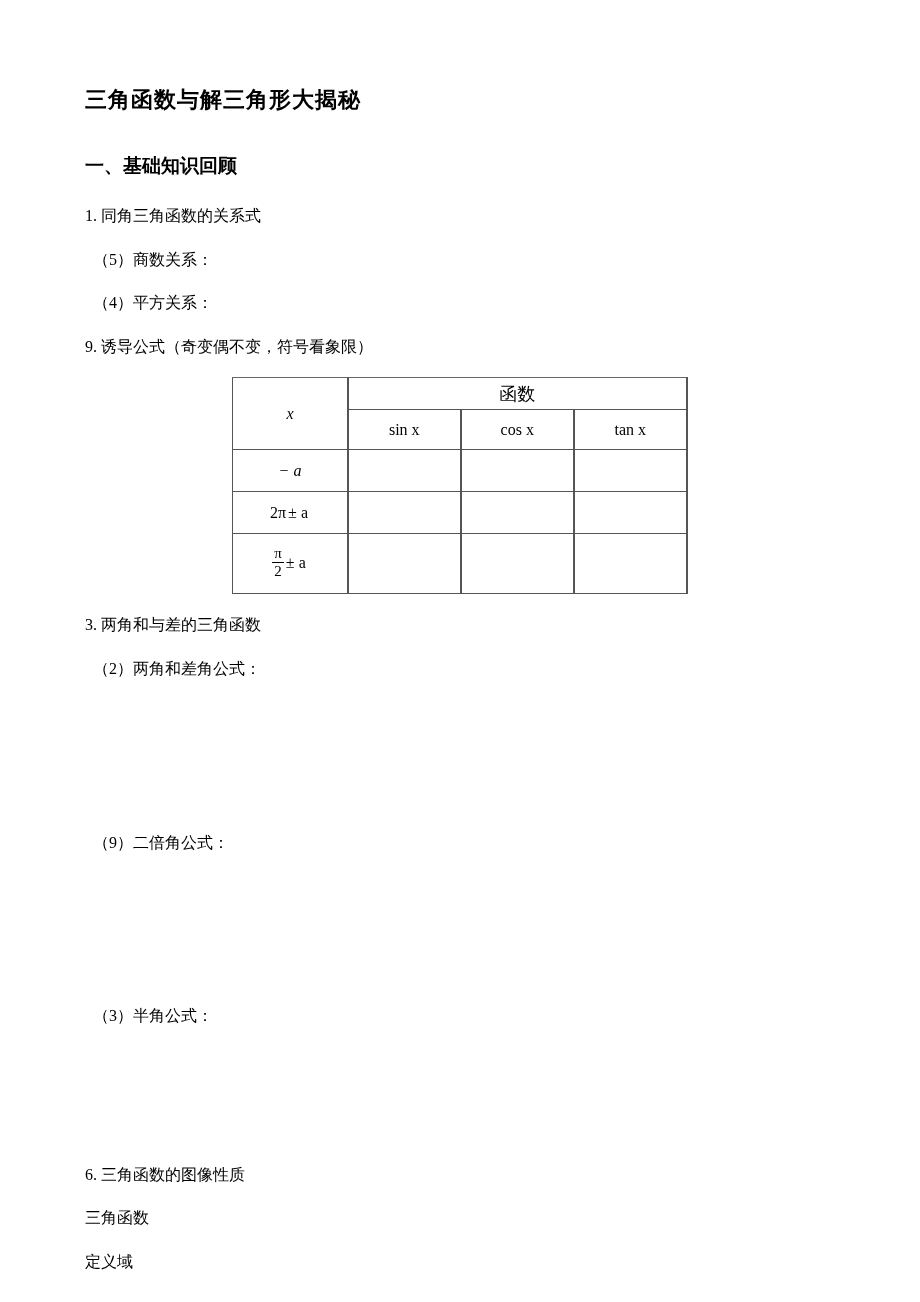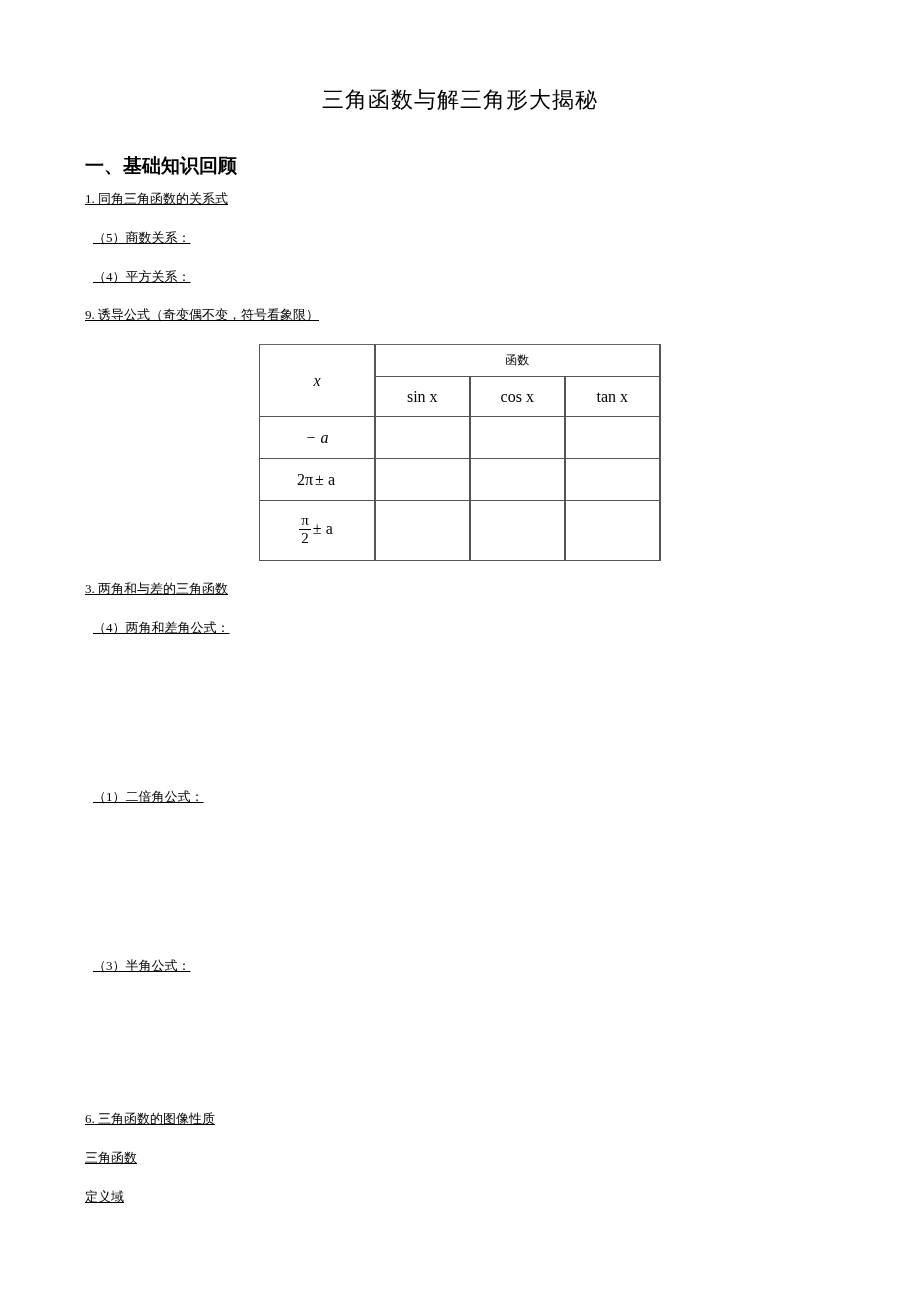--- a/index.html
+++ b/index.html
@@ -5,38 +5,37 @@
     * { box-sizing: border-box; margin: 0; padding: 0; }
     body {
       background: #fff;
       font-family: "SimSun", "宋体", serif;
       color: #000;
       width: 920px;
       height: 1302px;
       padding: 85px 85px 0 85px;
     }
     .title {
-      text-align: center;
+      text-align: left;
       font-size: 22px;
       font-family: "SimSun", "宋体", serif;
-      font-weight: normal;
+      font-weight: bold;
       margin-bottom: 38px;
       letter-spacing: 1px;
     }
     .h1 {
       font-size: 19px;
       font-family: "SimHei", "黑体", sans-serif;
       font-weight: bold;
-      margin-bottom: 10px;
+      margin-bottom: 24px;
     }
     .line {
-      font-size: 13px;
+      font-size: 16px;
       margin-bottom: 18px;
       line-height: 1.6;
-      text-decoration: underline;
     }
     .indent { padding-left: 8px; }
     .table-wrap {
       display: flex;
       justify-content: center;
       margin: 4px 0 18px 0;
     }
     table {
       border-collapse: collapse;
       font-family: "Times New Roman", serif;
@@ -48,28 +47,28 @@
       border-bottom: 1.5px solid #555;
       text-align: center;
       vertical-align: middle;
       font-weight: normal;
       padding: 0;
     }
     tr td:first-child, tr th:first-child {
       border-left: 1.5px solid #555;
     }
     .w1 { width: 115px; }
-    .w2 { width: 95px; }
+    .w2 { width: 113px; }
     .h-hdr { height: 32px; }
     .h-sub { height: 40px; }
     .h-row { height: 42px; }
     .h-row3 { height: 60px; }
     .fun-hdr {
       font-family: "SimSun", "宋体", serif;
-      font-size: 12px;
+      font-size: 18px;
       text-align: center;
     }
     .math { font-style: italic; font-family: "Times New Roman", serif; }
     .upright { font-style: normal; }
     .frac {
       display: inline-flex;
       flex-direction: column;
       align-items: center;
       vertical-align: middle;
       font-size: 15px;
@@ -131,22 +130,22 @@
       </td>
       <td></td>
       <td></td>
       <td></td>
     </tr>
   </tbody>
     </table>
 </div>
 
 <div class="line">3. 两角和与差的三角函数</div>
-<div class="line indent">（4）两角和差角公式：</div>
+<div class="line indent">（2）两角和差角公式：</div>
 <div class="sp-big"></div>
-<div class="line indent">（1）二倍角公式：</div>
+<div class="line indent">（9）二倍角公式：</div>
 <div class="sp-big"></div>
 <div class="line indent">（3）半角公式：</div>
 <div class="sp-mid"></div>
 
 <div class="line">6. 三角函数的图像性质</div>
 <div class="line">三角函数</div>
 <div class="line">定义域</div>
 
 </body></html>

